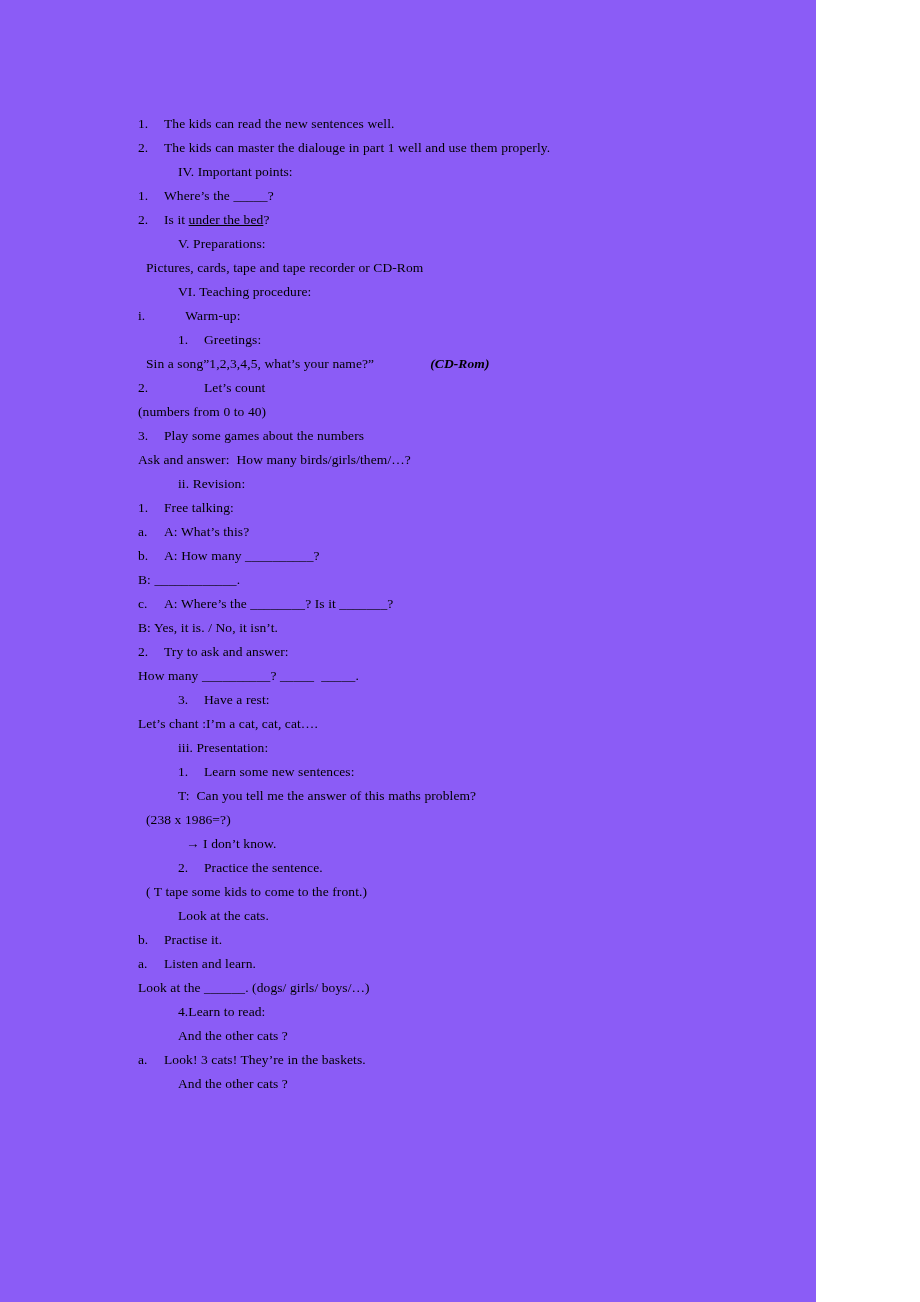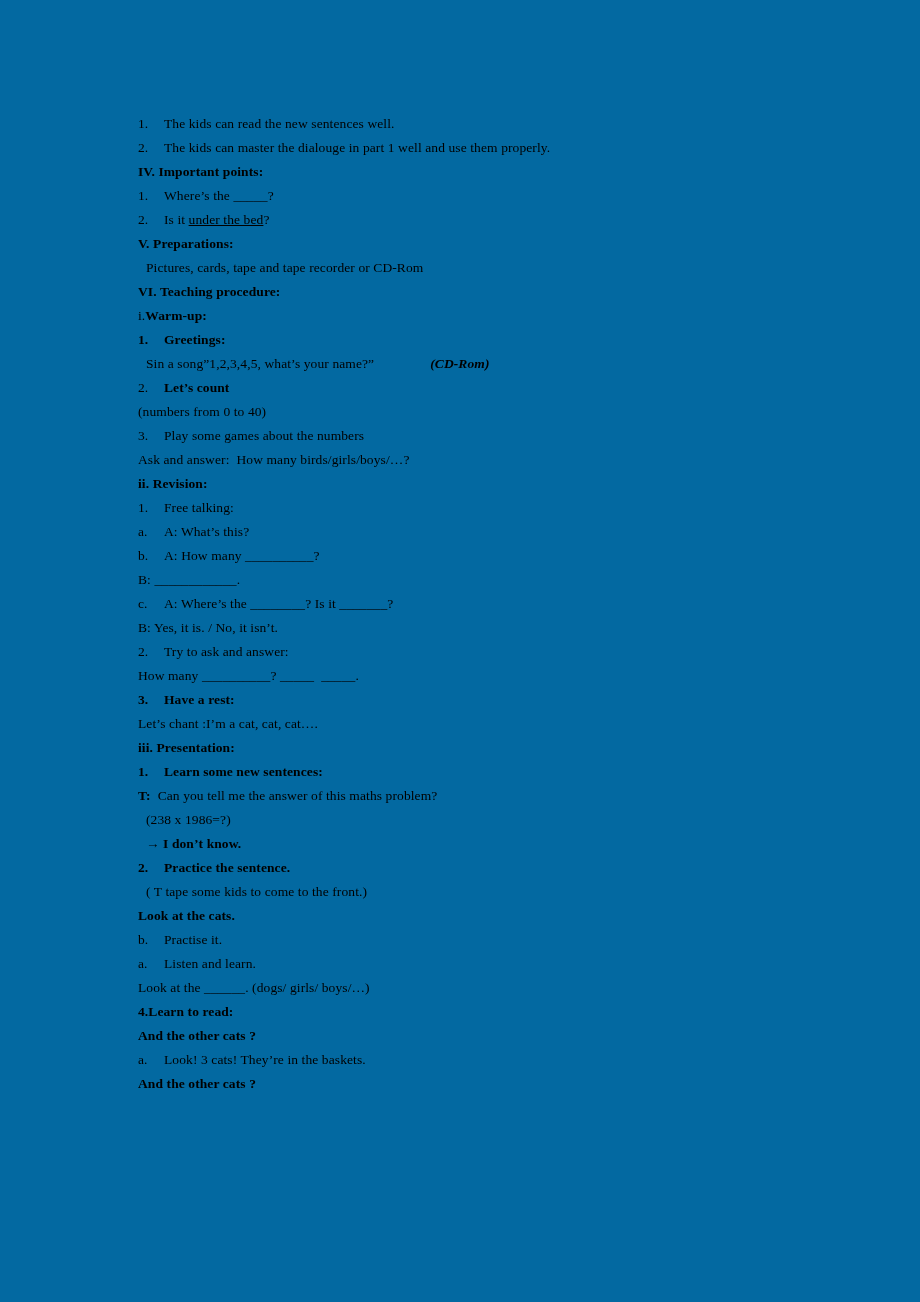--- a/index.html
+++ b/index.html
@@ -12,38 +12,38 @@
     height: 1302px;
     position: relative;
     font-family: "Liberation Serif", "DejaVu Serif", serif;
     color: #000000;
     overflow: hidden;
   }
   .page {
     position: absolute;
     left: 0;
     top: 0;
-    width: 920px;
+    width: 816px;
     height: 1302px;
-    background: #0369a1;
+    background: #8b5cf6;
   }
   .doc-body {
     position: absolute;
     left: 138px;
     top: 112px;
     width: 640px;
   }
   .line {
     font-size: 13.5px;
     line-height: 24px;
     height: 24px;
     white-space: pre;
     letter-spacing: 0.1px;
   }
-  .b { font-weight: bold; }
+  .b { font-weight: normal; margin-left: 40px; }
   .bi { font-weight: bold; font-style: italic; }
   .u { text-decoration: underline; }
 
   
   .num {
     display: inline-block;
     width: 26px;
   }
   .ind-hang { padding-left: 0; }
   .ind-small { padding-left: 8px; }
@@ -76,21 +76,21 @@
     <div class="line ind-hang b"><span class="num">1.</span><span>Greetings:</span></div>
 
     <div class="line ind-small"><span>Sin a song”1,2,3,4,5, what’s your name?”</span><span class="spacer-lg"></span><span class="bi">(CD-Rom)</span></div>
 
     <div class="line ind-hang"><span class="num">2.</span><span class="b">Let’s count</span></div>
 
     <div class="line">(numbers from 0 to 40)</div>
 
     <div class="line ind-hang"><span class="num">3.</span><span>Play some games about the numbers</span></div>
 
-    <div class="line">Ask and answer:  How many birds/girls/boys/…?</div>
+    <div class="line">Ask and answer:  How many birds/girls/them/…?</div>
 
     <div class="line b">ii. Revision:</div>
 
     <div class="line ind-hang"><span class="num">1.</span><span>Free talking:</span></div>
 
     <div class="line ind-hang"><span class="num">a.</span><span>A: What’s this?</span></div>
 
 
     <div class="line ind-hang"><span class="num">b.</span><span>A: How many __________?</span></div>
 

